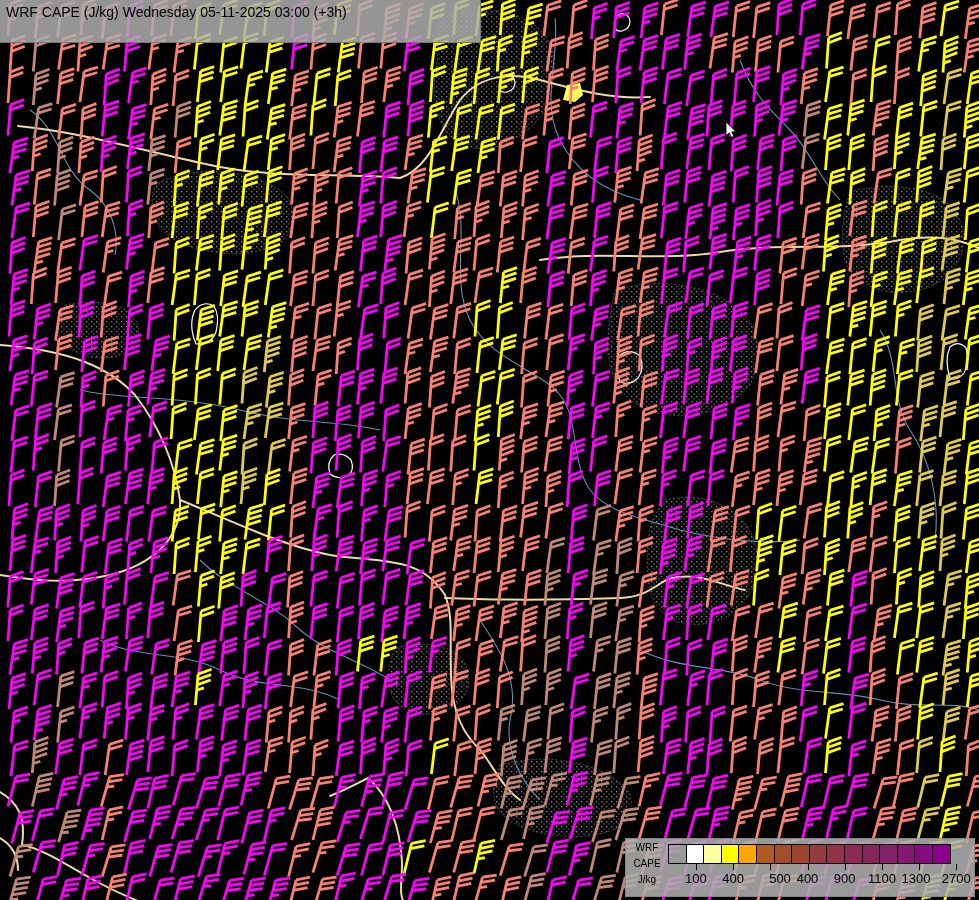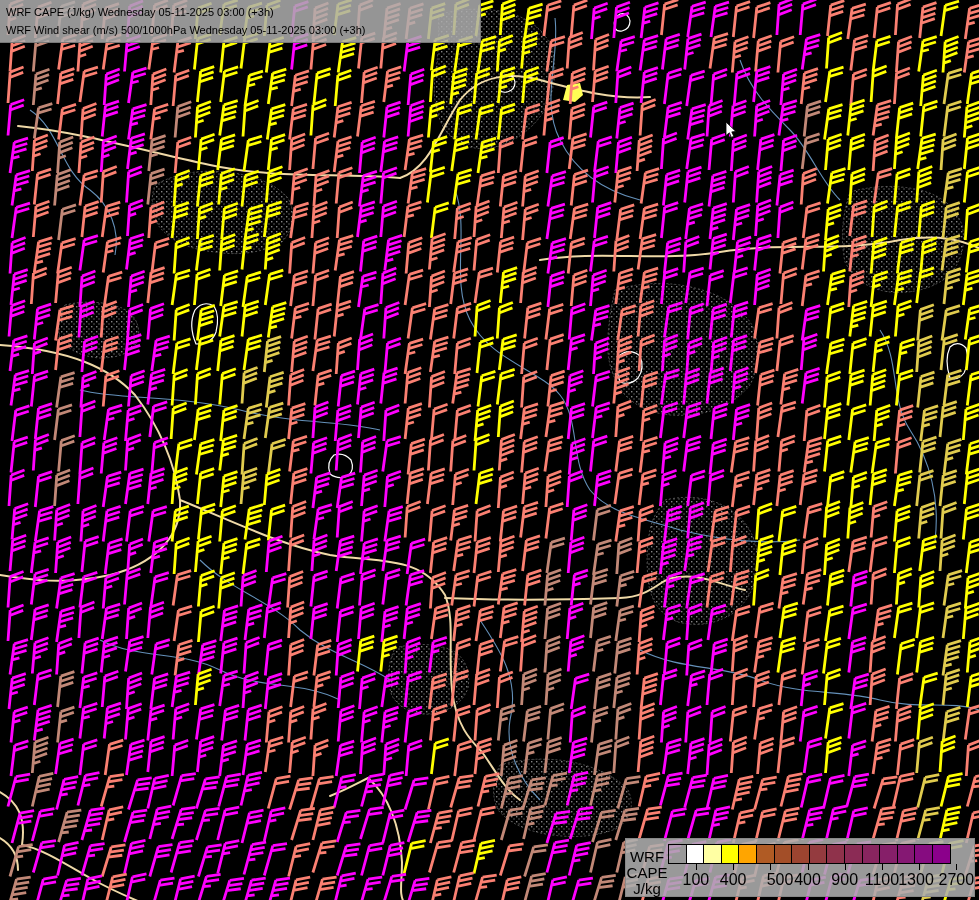--- a/index.html
+++ b/index.html
@@ -1,31 +1,31 @@
 <!DOCTYPE html>
 <html><head>
 <meta charset="utf-8">
 <style>
   html,body{margin:0;padding:0;background:#222;}
   .stage{position:relative;width:979px;height:900px;background:#000;overflow:hidden;
          font-family:"Liberation Sans",sans-serif;}
   #map-svg{position:absolute;left:0;top:0;}
   .title-box{position:absolute;left:0;top:0;width:481px;height:43px;box-sizing:border-box;
              background:rgba(174,174,174,0.86);color:#000;padding:3px 8px 0 6px;
-             font-size:11px;line-height:18px;white-space:nowrap;z-index:5;
+             font-size:14px;line-height:18px;white-space:nowrap;z-index:5;
              border-right:1px solid #777;border-bottom:1px solid #777;}
   .legend{position:absolute;left:625px;top:838px;width:350px;height:59px;box-sizing:border-box;
           background:rgba(174,174,174,0.88);z-index:5;border:1px solid #888;color:#000;}
-  .legend-labels{position:absolute;left:0;top:10px;width:42px;text-align:center;
-                 font-size:15px;line-height:16px;}
+  .legend-labels{position:absolute;left:0;top:1px;width:42px;text-align:center;
+                 font-size:10px;line-height:16px;}
   .legend-bar{position:absolute;left:42px;top:5px;height:20px;display:flex;}
   .legend-cell{width:18.6px;height:20px;border:1px solid #000;margin-left:-1px;box-sizing:border-box;}
   .legend-cell:first-child{margin-left:0;}
   .tick{position:absolute;top:25px;width:1px;height:6px;background:#000;}
-  .tick-label{position:absolute;top:32px;font-size:16px;transform:translateX(-50%);}
+  .tick-label{position:absolute;top:32px;font-size:13px;transform:translateX(-50%);}
 </style>
 </head>
 <body>
 
 <div class="stage">
   <svg id="map-svg" width="979" height="900" viewBox="0 0 979 900">
     <defs>
       <pattern id="dotpat" width="5" height="5" patternUnits="userSpaceOnUse">
         <rect x="1" y="1" width="1.4" height="1.4" fill="#8C8C8C"></rect>
         <rect x="3.4" y="3.4" width="1.2" height="1.2" fill="#7A7A7A"></rect>
@@ -1212,21 +1212,20 @@
         <path d="M0,0 L0,31 M0,0.0 L13,-6.0 M0,5.4 L13,-0.6 M0,10.8 L7,7.8" stroke="#FFFF00" fill="none" stroke-width="2.8" transform="translate(942.0,878.0) rotate(17 0 31)"></path>
         <path d="M0,0 L0,31 M0,0.0 L13,-6.0 M0,5.4 L13,-0.6 M0,10.8 L13,4.8" stroke="#FA8072" fill="none" stroke-width="2.8" transform="translate(966.3,877.0) rotate(16 0 31)"></path>
       </g>
     <g id="cursor-layer">
         <path d="M0,0 L0,13.5 L3.4,10.8 L5.4,15.4 L7.8,14.3 L5.8,9.9 L9.8,9.4 Z" fill="#FFFFFF" stroke="#000000" stroke-width="0.8" transform="translate(726,122)"></path>
       </g>
   </svg>
 
   <div class="title-box">
     <div>WRF CAPE (J/kg) Wednesday 05-11-2025 03:00 (+3h)</div>
-    <div>WRF Wind shear (m/s) 500/1000hPa Wednesday 05-11-2025 03:00 (+3h)</div>
   </div>
 
   <div class="legend">
     <div class="legend-labels">
       <div>WRF</div>
       <div>CAPE</div>
       <div>J/kg</div>
     </div>
     <div class="legend-bar" id="legend-bar">
         <div class="legend-cell"></div>

